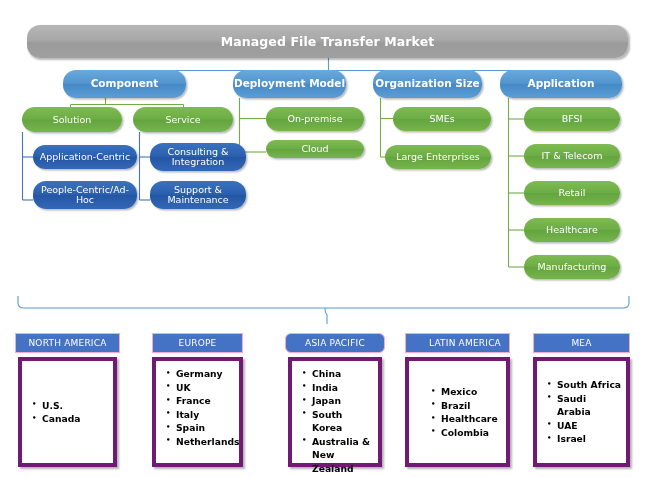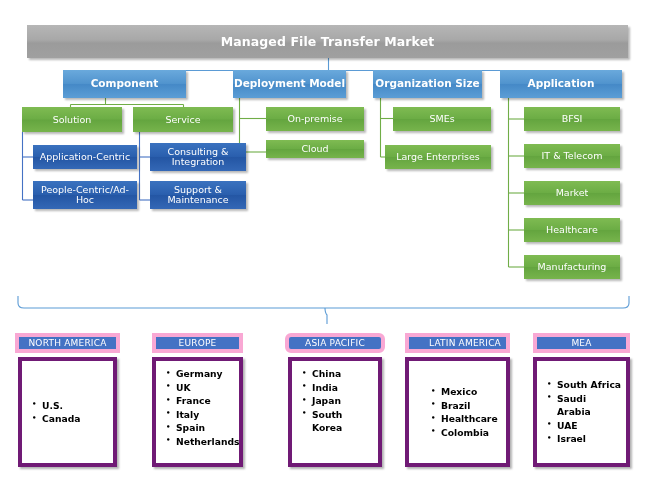--- a/index.html
+++ b/index.html
@@ -24,20 +24,21 @@
     position: absolute;
     box-sizing: border-box;
     display: flex;
     align-items: center;
     justify-content: center;
     text-align: center;
     color: #ffffff;
     line-height: 1.05;
     box-shadow: 1.5px 1.5px 2px rgba(0,0,0,0.28);
     z-index: 5;
+    border-radius: 13px;
   }
 
   
   .root-box {
     background: linear-gradient(to bottom, #b6b6b6 0%, #a8a8a8 45%, #9b9b9b 55%, #a0a0a0 100%);
     font-weight: bold;
     font-size: 12.5px;
     letter-spacing: .1px;
   }
 
@@ -58,21 +59,21 @@
   .dblue-box {
     background: linear-gradient(to bottom, #3a72bf 0%, #2a5fae 48%, #2456a4 52%, #3468b6 100%);
     font-size: 9.5px;
   }
 
   
   .region-head {
     position: absolute;
     box-sizing: border-box;
     background: #4472c4;
-    border: 4px solid #f9a8d4;
+    border: 1px solid #f9a8d4;
     color: #ffffff;
     font-size: 9px;
     display: flex;
     align-items: center;
     justify-content: center;
     z-index: 5;
     letter-spacing: .2px;
   }
   .region-body {
     position: absolute;
@@ -222,21 +223,21 @@
   <span>Large Enterprises</span>
 </div>
 
 <div class="box green-box" style="left:524px; top:107px; width:96px; height:24px;">
   <span>BFSI</span>
 </div>
 <div class="box green-box" style="left:524px; top:144px; width:96px; height:24px;">
   <span>IT &amp; Telecom</span>
 </div>
 <div class="box green-box" style="left:524px; top:181px; width:96px; height:24px;">
-  <span>Market</span>
+  <span>Retail</span>
 </div>
 <div class="box green-box" style="left:524px; top:218px; width:96px; height:24px;">
   <span>Healthcare</span>
 </div>
 <div class="box green-box" style="left:524px; top:255px; width:96px; height:24px;">
   <span>Manufacturing</span>
 </div>
 
 <div class="region-head" style="left:15px; top:333px; width:105px; height:20px;">
   <span>NORTH AMERICA</span>
@@ -264,20 +265,22 @@
 
 <div class="region-head" style="left:285px; top:333px; width:100px; height:20px;border-radius:6px;">
   <span>ASIA PACIFIC</span>
 </div>
 <div class="region-body" style="left:288px; top:357px; width:94px; height:110px; justify-content:flex-start; padding-top:6px;">
   <ul>
     <li>China</li>
     <li>India</li>
     <li>Japan</li>
     <li>South Korea</li>
+    <li class="two-line">Australia &amp;
+New Zealand</li>
   </ul>
 </div>
 
 <div class="region-head" style="left:405px; top:333px; width:105px; height:20px;padding-left:15px;">
   <span>LATIN AMERICA</span>
 </div>
 <div class="region-body" style="left:405px; top:357px; width:105px; height:110px;padding-left:20px;">
   <ul>
     <li>Mexico</li>
     <li>Brazil</li>

